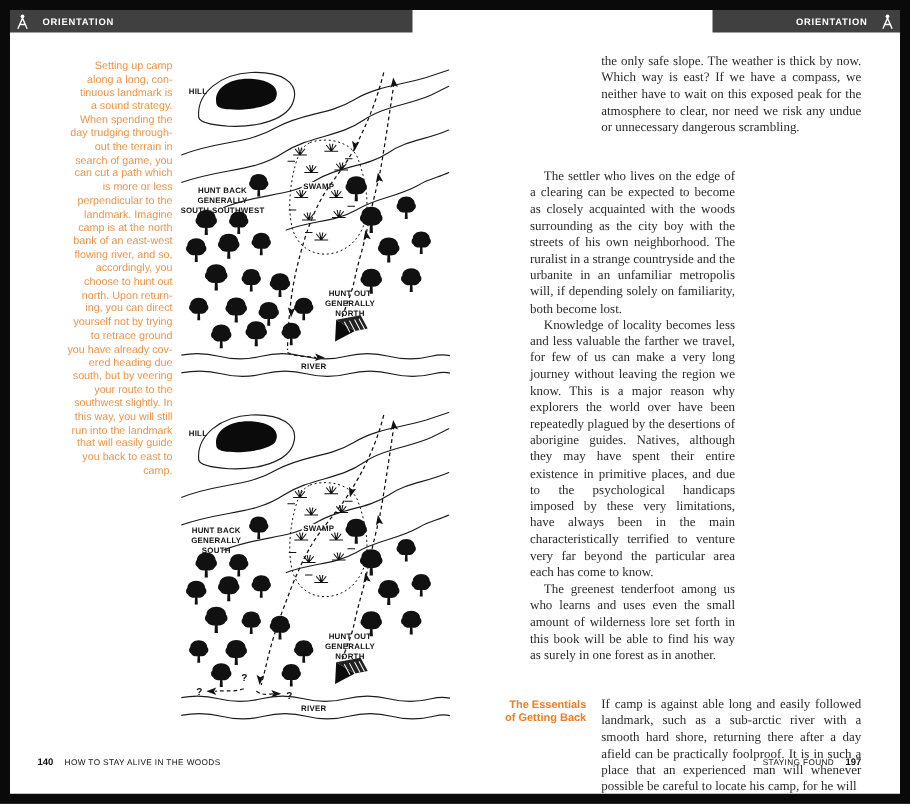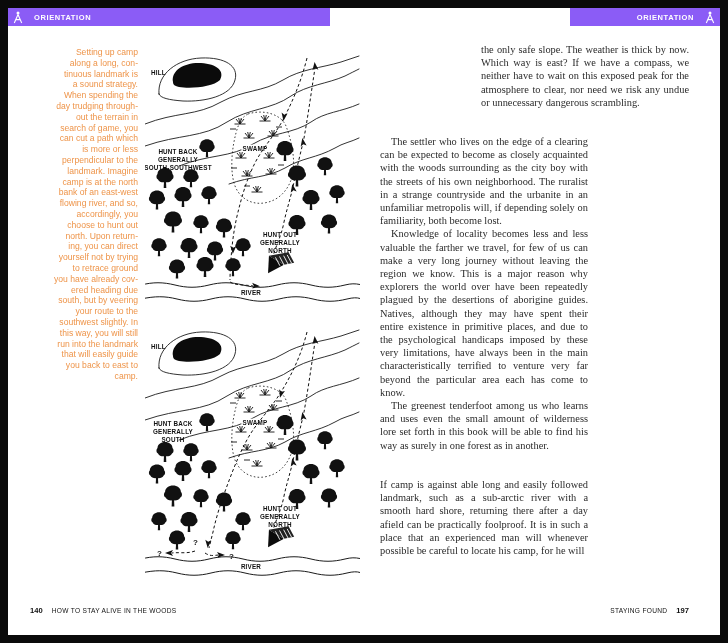--- a/index.html
+++ b/index.html
@@ -1,21 +1,21 @@
 <!DOCTYPE html>
 <html><head>
 <meta charset="utf-8">
 <style>
   html,body { margin:0; padding:0; background:#444; }
   .frame { position:relative; width:728px; height:643px; background:#0a0a0a; }
   .page  { position:absolute; left:8px; top:8px; width:712px; height:627px; background:#ffffff; overflow:hidden;
            font-family:"Liberation Sans", sans-serif; }
 
   
-  .hbar { position:absolute; top:0; height:18px; background:#8b5cf6; color:#fff;
+  .hbar { position:absolute; top:0; height:18px; background:#404040; color:#fff;
           display:flex; align-items:center; font-weight:bold; font-size:7.5px; letter-spacing:.6px; }
   .hbar-left  { left:0; width:322px; }
   .hbar-right { left:562px; width:150px; justify-content:flex-end; }
   .hbar .lbl { padding:0 6px; }
   .chapicon { margin:0 5px; }
 
   
   .margin-note { position:absolute; left:14px; top:39px; width:116px; text-align:right;
                  color:#EE9449; font-size:8.6px; line-height:10.8px; white-space:pre-line; }
 
@@ -36,21 +36,21 @@
   
   .right-col { position:absolute; left:360px; top:35px; width:324px;
                display:flex; flex-direction:column; gap:26px; }
   .section { display:flex; }
   .mhead { width:101px; text-align:right; color:#EE7D26; font-weight:bold;
            font-size:8.8px; line-height:10.6px; white-space:pre-line; padding-top:1px; }
   .mgap  { width:12px; flex:none; }
   .stext { width:208px; font-family:"Liberation Serif", serif; font-size:10.4px;
            line-height:13.2px; text-align:justify; color:#2b2b2b; }
   .stext p { margin:0; }
-  .stext p.ind { text-indent:11px; }
+  .stext p.ind { text-indent:11px;margin-left:44px; }
 
   
   .footL { position:absolute; left:22px; top:591px; color:#111; }
   .footR { position:absolute; left:460px; top:591px; width:221px; text-align:right; color:#111; }
   .fnum { font-weight:bold; font-size:7.6px; }
   .ftitle { font-size:6.6px; letter-spacing:.3px; }
   .footL .ftitle { margin-left:9px; }
   .footR .fnum { margin-left:9px; }
 </style>
 </head>
@@ -327,20 +327,22 @@
       <div class="section">
         <div class="mgap"></div>
         <div class="stext">
           <p class="ind">The settler who lives on the edge of a clearing can be expected to become as closely acquainted with the woods surrounding as the city boy with the streets of his own neighborhood. The ruralist in a strange countryside and the urbanite in an unfamiliar metropolis will, if depending solely on familiarity, both become lost.</p>
           <p class="ind">Knowledge of locality becomes less and less valuable the farther we travel, for few of us can make a very long journey without leaving the region we know. This is a major reason why explorers the world over have been repeatedly plagued by the desertions of aborigine guides. Natives, although they may have spent their entire existence in primitive places, and due to the psychological handicaps imposed by these very limitations, have always been in the main characteristically terrified to venture very far beyond the particular area each has come to know.</p>
           <p class="ind">The greenest tenderfoot among us who learns and uses even the small amount of wilderness lore set forth in this book will be able to find his way as surely in one forest as in another.</p>
         </div>
       </div>
 
       <div class="section">
+        <div class="mhead">The Essentials
+of Getting Back</div>
         <div class="mgap"></div>
         <div class="stext">
           <p>If camp is against able long and easily followed landmark, such as a sub-arctic river with a smooth hard shore, returning there after a day afield can be practically foolproof. It is in such a place that an experienced man will whenever possible be careful to locate his camp, for he will</p>
         </div>
       </div>
     </div>
 
     <div class="footL"><span class="fnum">140</span><span class="ftitle">HOW TO STAY ALIVE IN THE WOODS</span></div>
     <div class="footR"><span class="ftitle">STAYING FOUND</span><span class="fnum">197</span></div>
 

